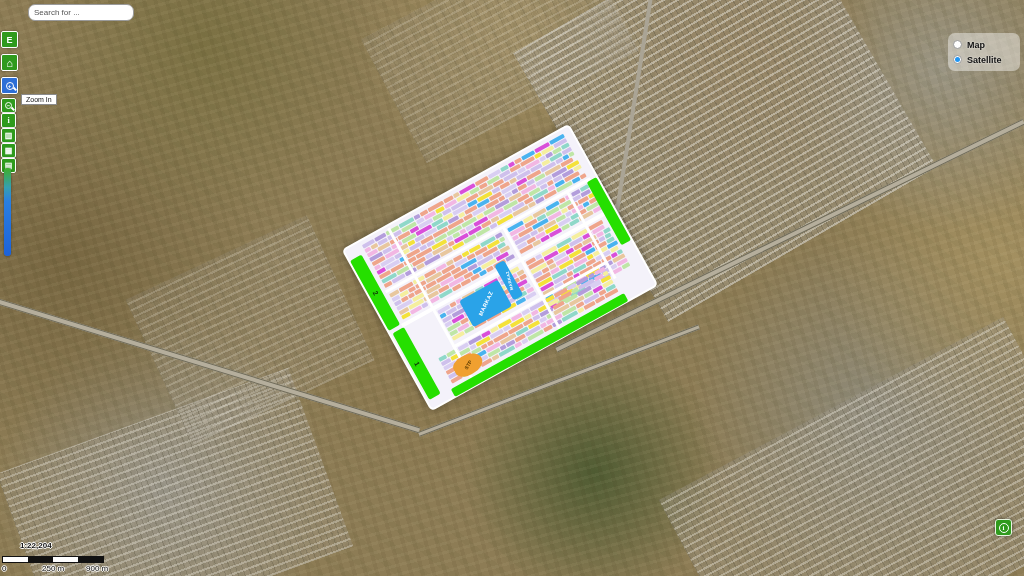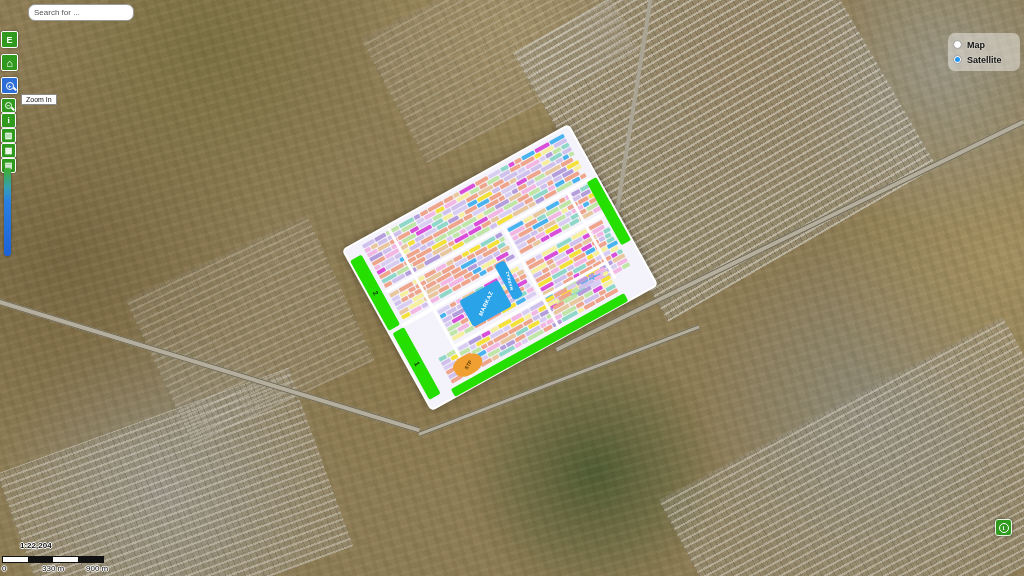--- a/index.html
+++ b/index.html
@@ -707,21 +707,21 @@
 
   <div class="scale-ratio halo">1:22,204</div>
   <div class="scale-bar">
     <span class="scale-seg"></span>
     <span class="scale-seg b"></span>
     <span class="scale-seg"></span>
     <span class="scale-seg b"></span>
   </div>
   <div class="scale-ticks">
     <span class="halo" style="left:0;">0</span>
-    <span class="halo" style="left:40px;">330 m</span>
+    <span class="halo" style="left:40px;">250 m</span>
     <span class="halo" style="left:84px;">900 m</span>
   </div>
 
   <div class="info-btn">
     <span class="circ">i</span>
   </div>
 
 </div>
 
 </body></html>

